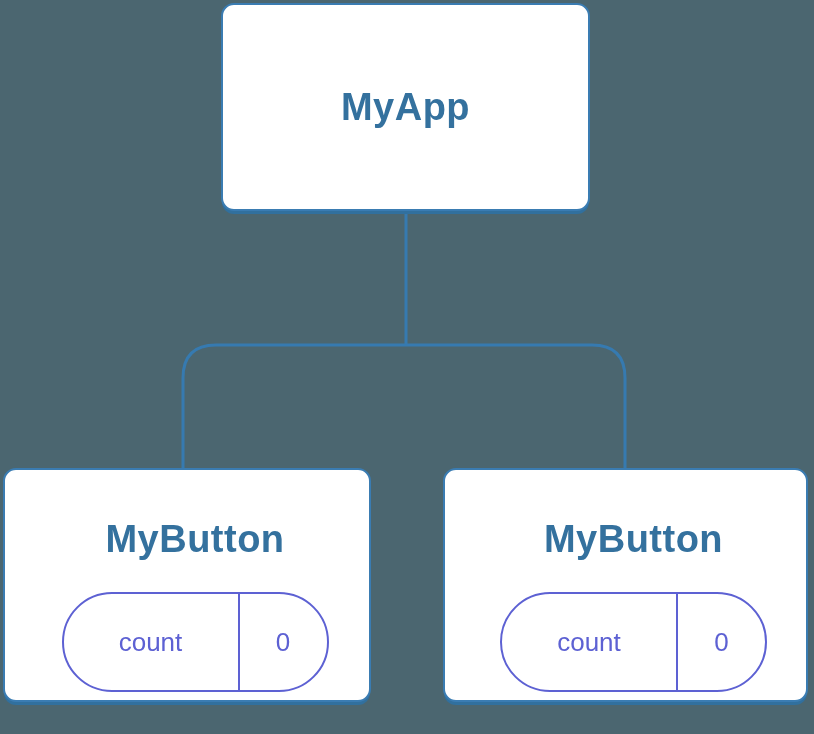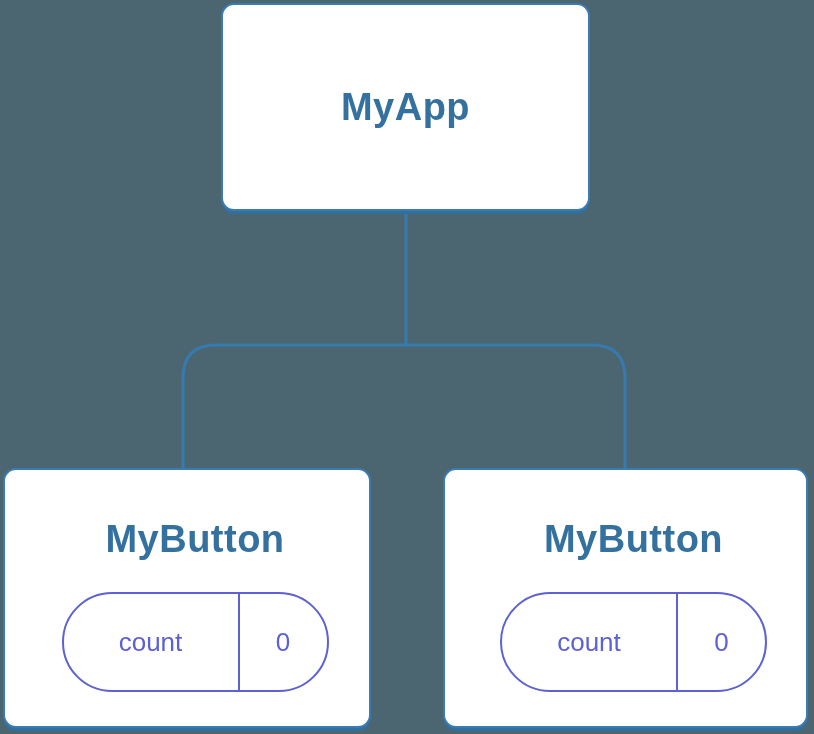--- a/index.html
+++ b/index.html
@@ -40,21 +40,21 @@
     align-items:center;
     text-align:center;
   }
   .node-root{
     left:221px;top:3px;
     width:369px;height:208px;
     justify-content:center;
   }
   .node-child{
     top:468px;
-    height:260px;
+    height:234px;
     padding-left:16px;
   }
   .node-child-left{left:3px;width:368px;}
   .node-child-right{left:443px;width:365px;}
   .node-title{
     color:var(--title-text);
     font-size:38px;
     line-height:44px;
     font-weight:700;
     letter-spacing:0.5px;

